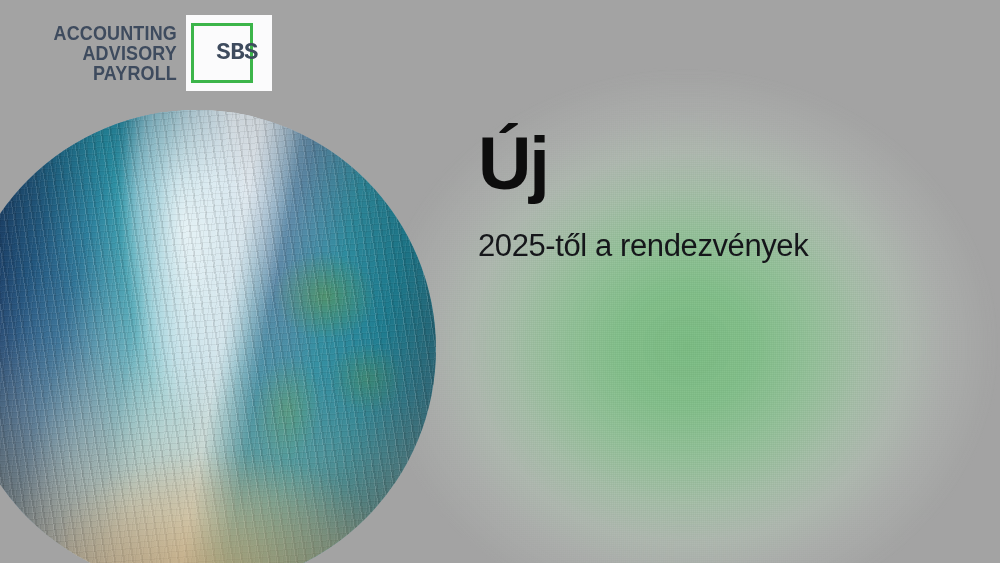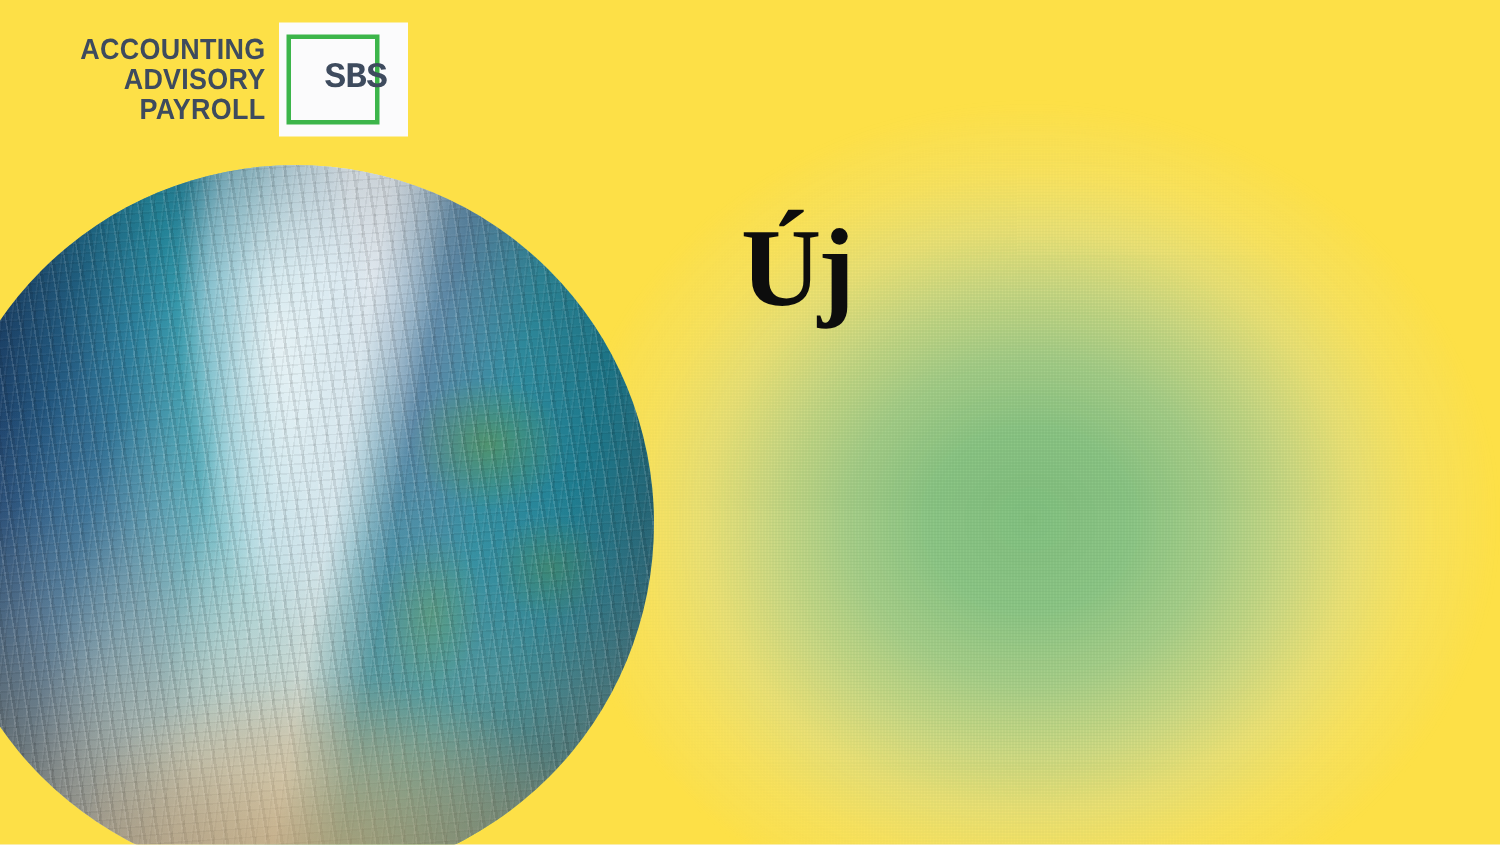--- a/index.html
+++ b/index.html
@@ -14,21 +14,21 @@
     background: #f2f3f5;
     font-family: "Liberation Sans", sans-serif;
     position: relative;
   }
 
   #banner {
     position: absolute;
     inset: 0;
     width: 1000px;
     height: 563px;
-    background: #fde047;
+    background: #a3a3a3;
     overflow: hidden;
   }
 
   
   .blob-wrap {
     position: absolute;
     left: 0; top: 0;
     width: 1000px;
     height: 563px;
     overflow: hidden;
@@ -290,23 +290,23 @@
   }
 
   
   .copy {
     position: absolute;
     left: 478px;
     top: 128px;
     width: 480px;
   }
   .headline {
-    margin: 16px;
+    margin: 0;
     color: #0d0d0d;
-    font-family: Liberation Serif, serif;
+    font-family: Liberation Sans, sans-serif;
     font-weight: bold;
     font-size: 74px;
     line-height: 0.97;
     letter-spacing: -2.2px;
   }
   .headline .ln { display: block; }
   .subhead {
     margin: 26px 0 0 0;
     color: #15161a;
     font-family: "Liberation Sans", sans-serif;
@@ -355,16 +355,17 @@
       <span class="frame"></span>
       <span class="sbs">SBS</span>
     </div>
   </div>
 
   <div class="copy">
     <h1 class="headline">
       <span class="ln">Új</span>
     </h1>
     <p class="subhead">
+      <span class="ln">2025-től a rendezvények</span>
     </p>
   </div>
 
 </div>
 
 </body></html>

